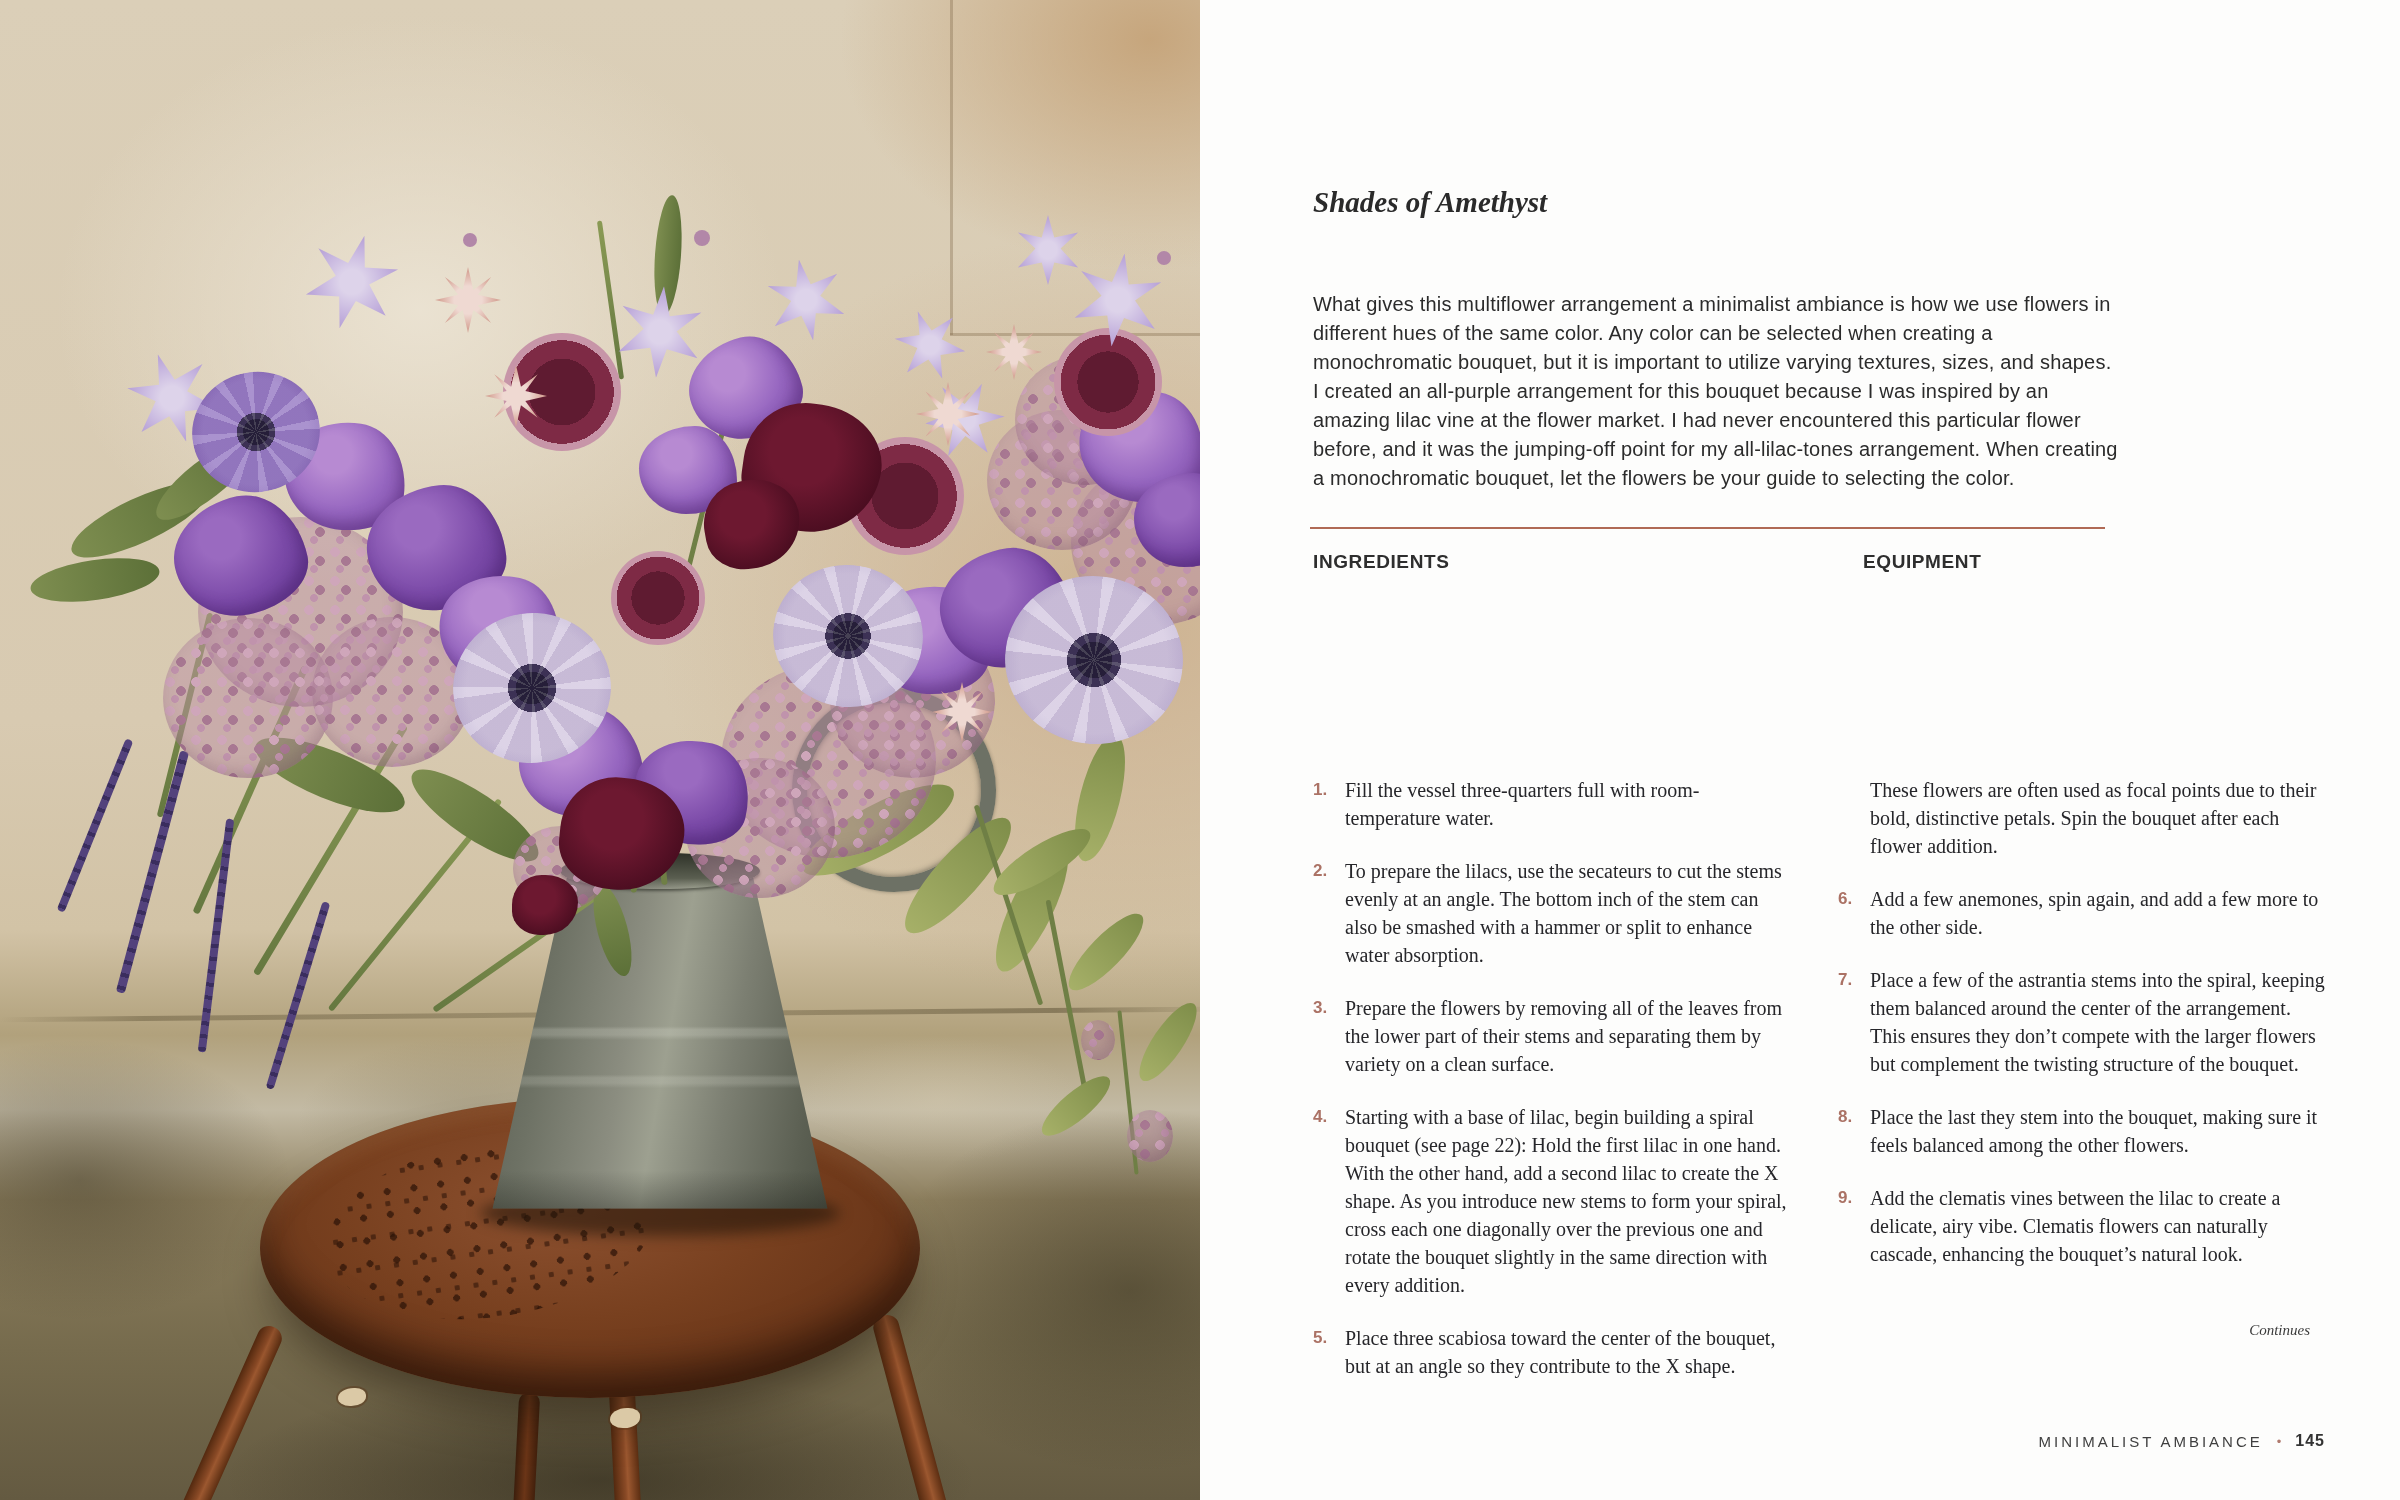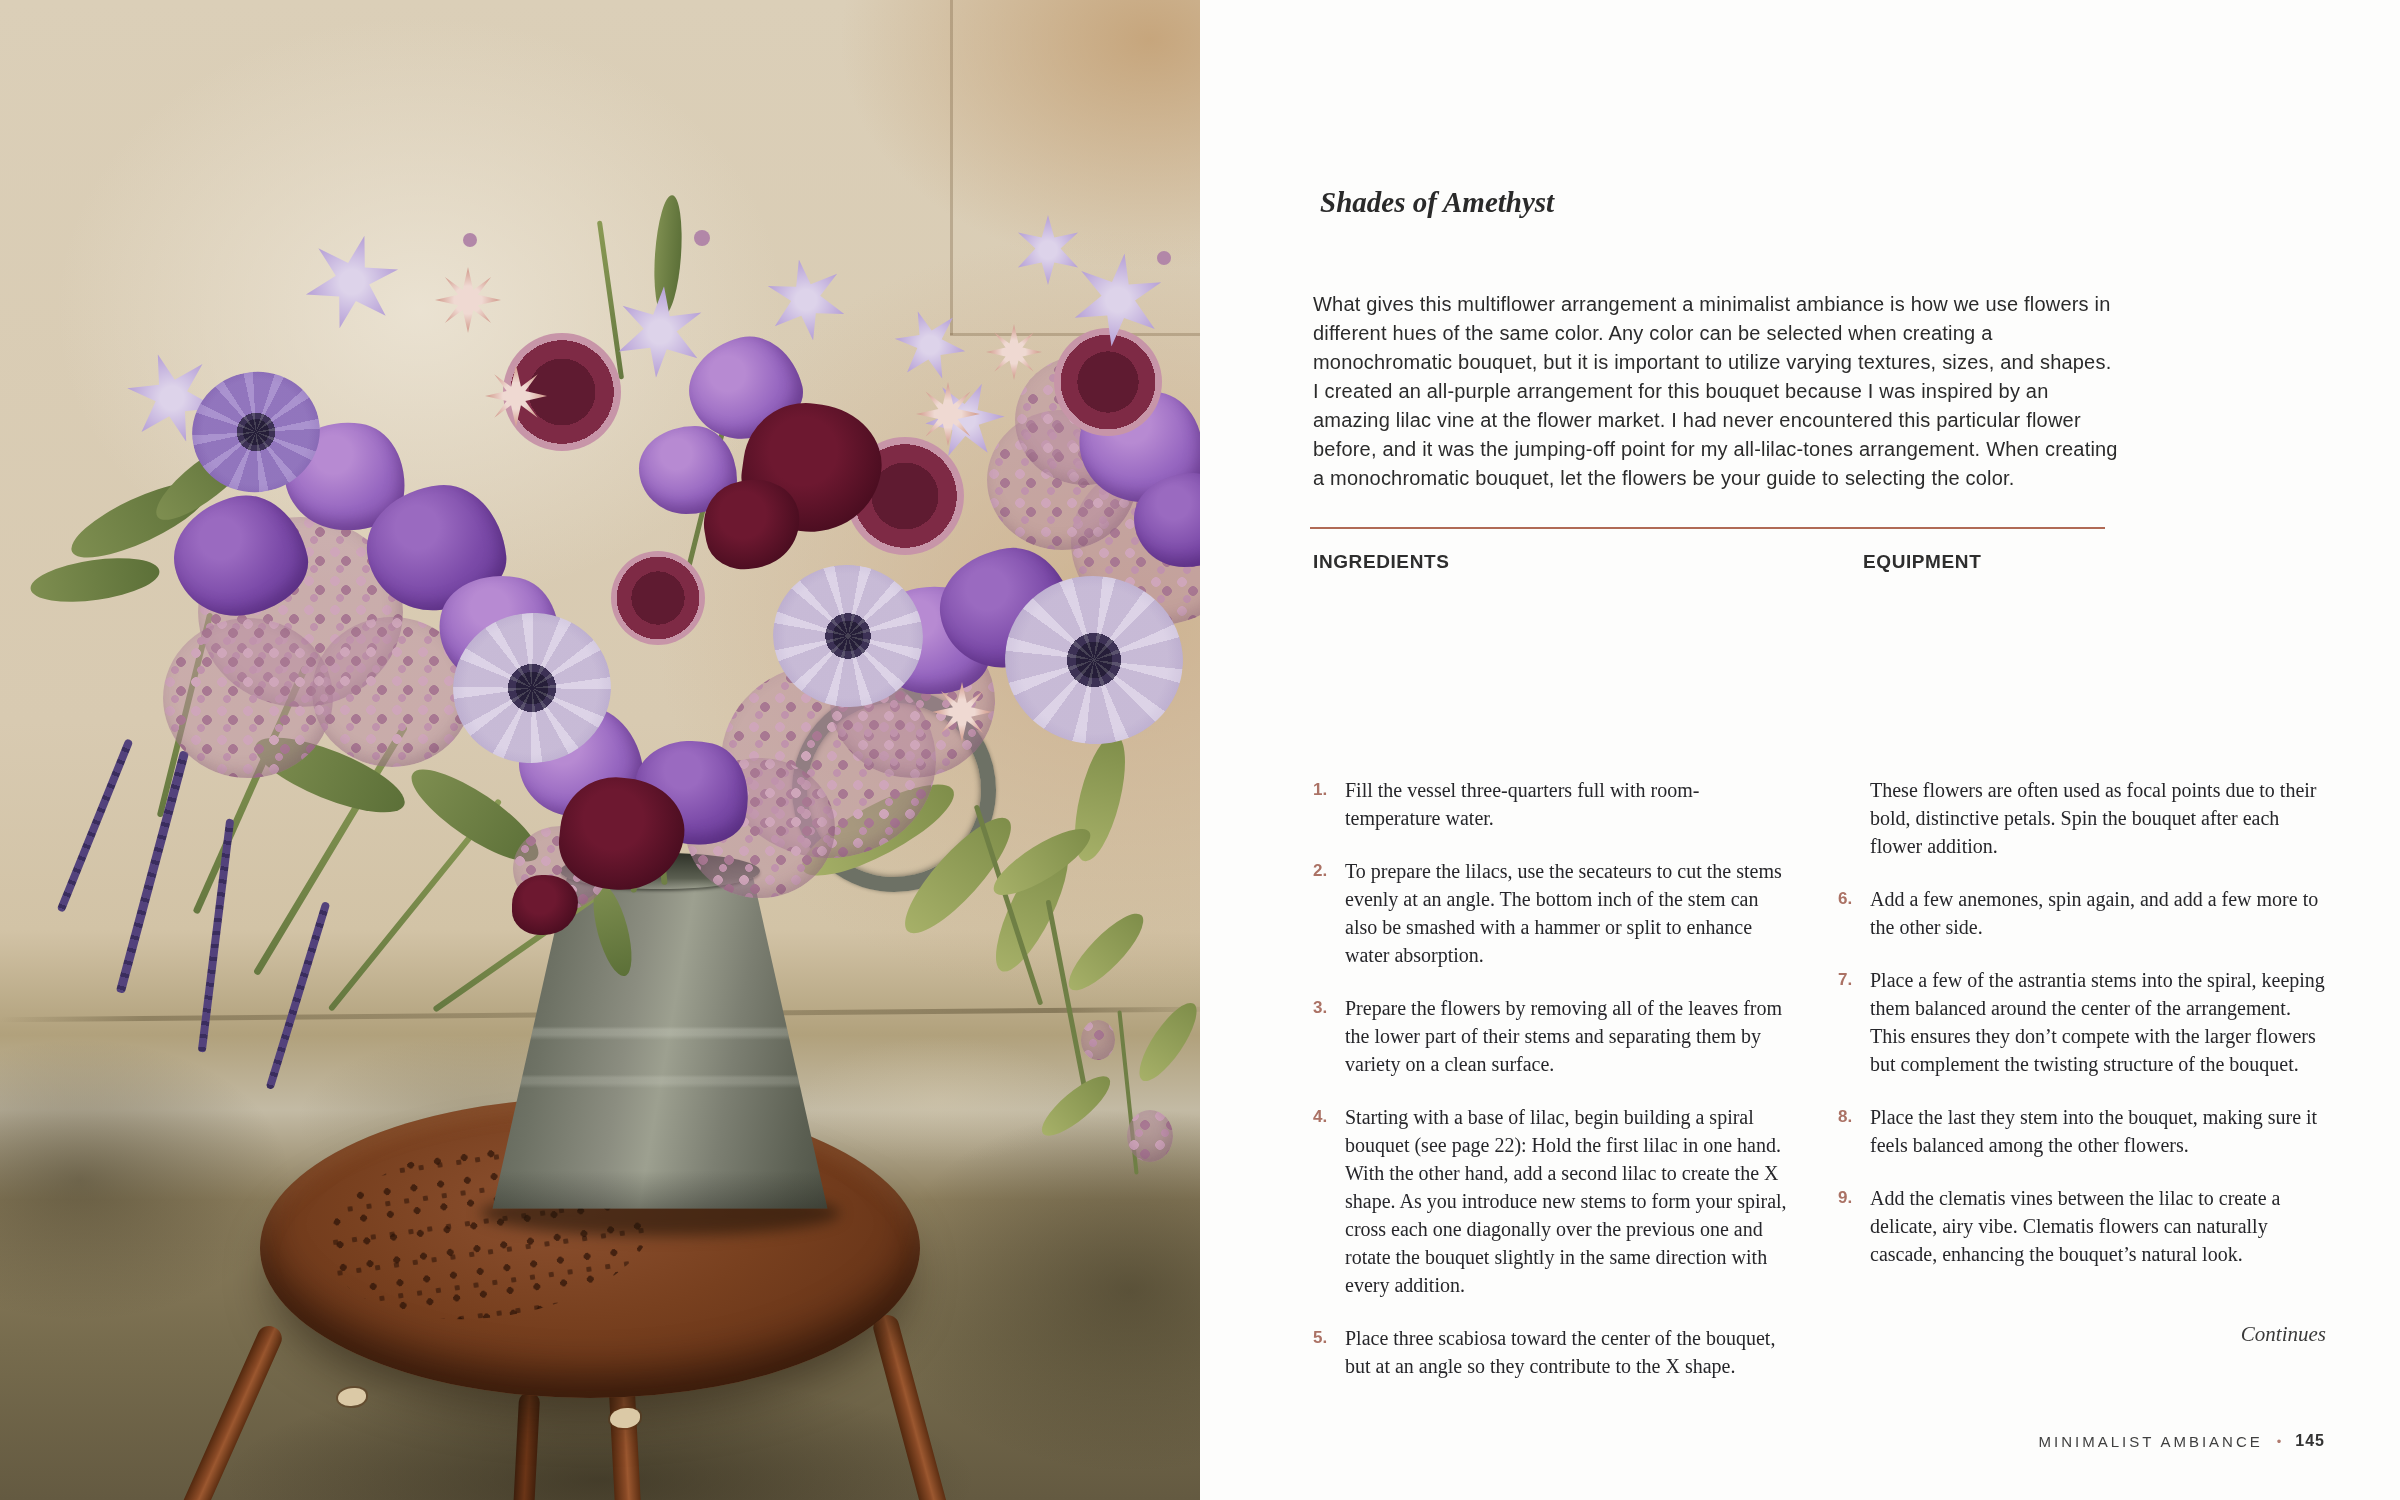--- a/index.html
+++ b/index.html
@@ -86,39 +86,39 @@
     background:repeating-conic-gradient(rgba(255,255,255,.16) 0 9deg, rgba(70,40,110,.10) 9deg 30deg),
                radial-gradient(circle, #221d33 0 15%, #3b3252 15% 22%, var(--p1) 22% 60%, var(--p2) 100%);}
   .f-anem.light{--p1:#d6cbe2;--p2:#b3a4cc;}
   .f-anem.purple{--p1:#9a7ec6;--p2:#7a57ab;}
   .f-bud{border-radius:50%;background:#b287a8;}
 
   
   .rightpage{position:absolute;left:1200px;top:0;width:1200px;height:1500px;background:#fdfdfc;}
   .rightpage *{position:absolute;}
   .title{left:113px;top:72px;font-family:"Liberation Serif",serif;font-size:64px;color:#1b1b1b;letter-spacing:0;white-space:nowrap;}
-  .subtitle{left:113px;top:162px;font-family:"Liberation Serif",serif;font-style:italic;font-size:29px;color:#2a2a2a;margin-left:7px;}
+  .subtitle{left:113px;top:162px;font-family:"Liberation Serif",serif;font-style:italic;font-size:29px;color:#2a2a2a;}
   .intro{left:113px;top:270px;width:806px;font-size:20px;line-height:29px;color:#2b2b2b;letter-spacing:.2px;}
   .divider{left:110px;top:527px;width:795px;height:2px;background:#b06a55;}
   .sec-head{font-size:19px;font-weight:700;letter-spacing:.6px;color:#2e2e2e;}
   .h-ing{left:113px;top:551px;}
   .h-eq{left:663px;top:551px;}
   .col{top:583px;}
   .col-ing1{left:113px;width:236px;}
   .col-ing2{left:363px;width:256px;}
   .col-eq{left:663px;width:250px;}
   .col p{position:static;margin:0 0 11px 0;font-size:18px;line-height:21px;font-weight:700;color:#af766a;letter-spacing:.2px;}
   .steps{top:776px;font-family:"Liberation Serif",serif;}
   .steps-left{left:113px;width:480px;}
   .steps-right{left:638px;width:489px;}
   .step{position:static;display:flex;margin:0 0 25px 0;}
   .step-num{position:static;flex:0 0 32px;font-family:"Liberation Sans",sans-serif;font-weight:700;font-size:17px;color:#ab7265;padding-top:4px;}
   .step-text{position:static;margin:0;font-size:20px;line-height:28px;color:#26262a;}
   .cont-para{position:static;margin:0 0 25px 32px;font-size:20px;line-height:28px;color:#26262a;}
-  .continues{top:1322px;right:74px;font-family:"Liberation Serif",serif;font-style:italic;font-size:21px;color:#3a3a3a;}
+  .continues{top:1322px;right:90px;font-family:"Liberation Serif",serif;font-style:italic;font-size:15px;color:#3a3a3a;}
   .footer{top:1432px;right:75px;display:flex;align-items:center;gap:14px;}
   .footer-section{position:static;font-size:15px;letter-spacing:3px;color:#3f3f3f;}
   .footer-dot{position:static;font-size:13px;color:#b07a6e;}
   .footer-num{position:static;font-size:16px;font-weight:700;color:#333;letter-spacing:1px;}
 </style>
 </head>
 <body>
 
 <div class="canvas">
 

